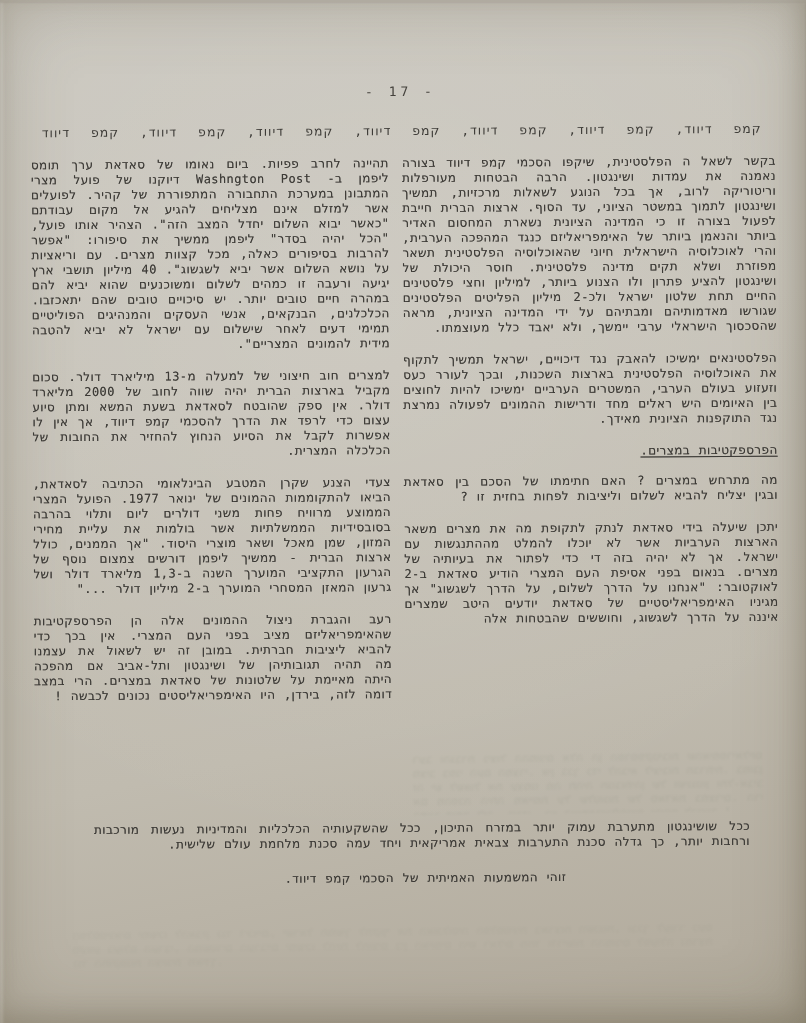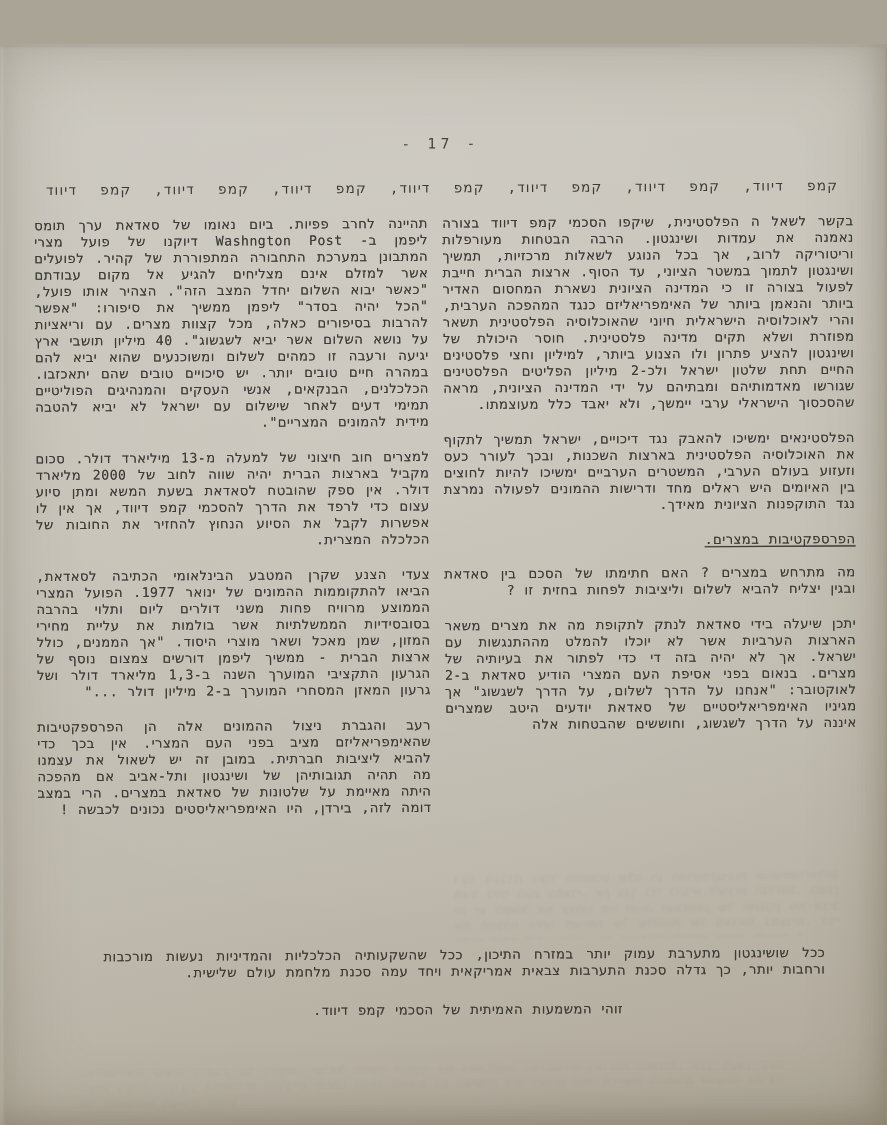--- a/index.html
+++ b/index.html
@@ -13,21 +13,20 @@
   .paper {
     position: absolute; inset: 0;
     background:
       radial-gradient(ellipse 120% 90% at 45% 30%, rgba(255,255,255,0.10), rgba(255,255,255,0) 60%),
       linear-gradient(168deg, #cbc8c0 0%, #c7c3b9 38%, #c0bbaf 68%, #b4ad9f 92%, #aca595 100%);
     box-shadow:
       inset 0 0 70px rgba(96,85,64,0.30),
       inset 3px 3px 3px rgba(255,255,255,0.25),
       inset -5px -8px 22px rgba(88,76,56,0.22),
       inset 0 3px 2px rgba(120,112,98,0.35);
-    margin-top: 40px;
   }
   .tilt {
     position: absolute; inset: 0;
     transform: rotate(-0.35deg);
     transform-origin: 50% 50%;
     color: #3c3a36;
   }
   .page-number {
     position: absolute; top: 84px; left: 0; right: 0;
     text-align: center;

